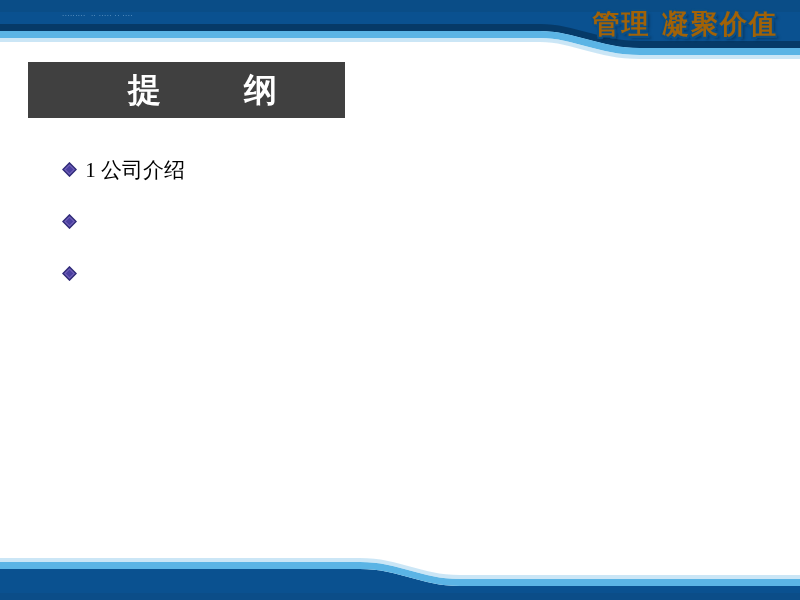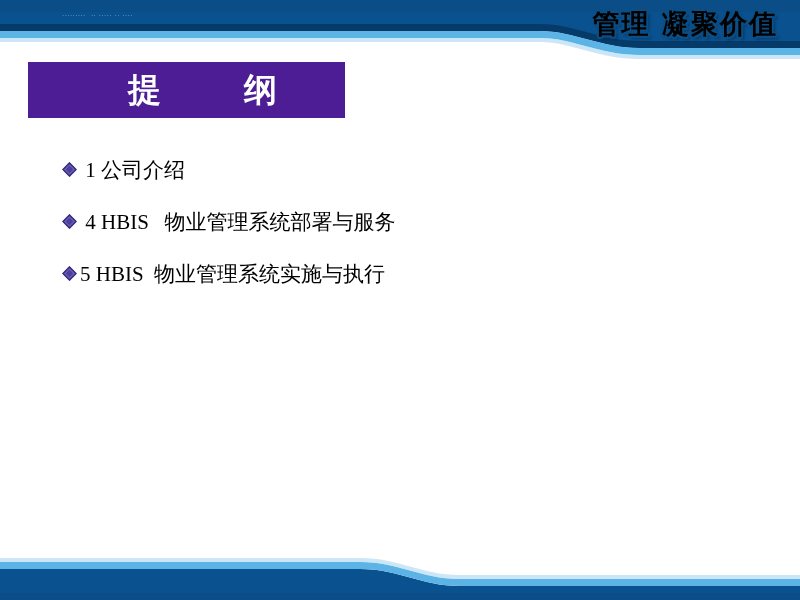--- a/index.html
+++ b/index.html
@@ -34,21 +34,21 @@
 
   
   #header-caption {
     position: absolute;
     top: 6px;
     right: 22px;
     font-family: "DejaVu Sans", sans-serif;
     font-size: 27px;
     font-weight: bold;
     letter-spacing: 2px;
-    color: #000000;
+    color: #a16207;
     text-shadow:
       -1.5px -1.5px 0 #0b4f86,
        1.5px -1.5px 0 #0b4f86,
       -1.5px  1.5px 0 #0b4f86,
        1.5px  1.5px 0 #0b4f86,
        0     -2px   0 #0b4f86,
        0      2px   0 #0b4f86,
       -2px    0     0 #0b4f86,
        2px    0     0 #0b4f86,
        3px    3px   3px rgba(0,0,0,.35);
@@ -68,21 +68,21 @@
     white-space: pre;
   }
 
   
   #title-box {
     position: absolute;
     left: 28px;
     top: 62px;
     width: 317px;
     height: 56px;
-    background: #4c1d95;
+    background: #404040;
     display: flex;
     align-items: center;
     justify-content: center;
   }
   #title-text {
     font-family: "DejaVu Sans", sans-serif;
     font-size: 33px;
     font-weight: bold;
     color: #ffffff;
     letter-spacing: 2px;
@@ -159,31 +159,29 @@
 
 
 
     <div class="agenda-item">
       <span class="bullet">
         <svg viewBox="0 0 16 16" width="15" height="15">
           <polygon points="8,1 15,8 8,15 1,8" fill="#6f5fb8" stroke="#2f2a78" stroke-width="1.6"></polygon>
           <polygon points="8,4 12,8 8,12 4,8" fill="#4a3fa0"></polygon>
         </svg>
       </span>
-      <span class="item-text"> 4 HBIS   物业管理系统部署与服务</span>
     </div>
 
     <div class="agenda-item">
       <span class="bullet">
         <svg viewBox="0 0 16 16" width="15" height="15">
           <polygon points="8,1 15,8 8,15 1,8" fill="#6f5fb8" stroke="#2f2a78" stroke-width="1.6"></polygon>
           <polygon points="8,4 12,8 8,12 4,8" fill="#4a3fa0"></polygon>
         </svg>
       </span>
-      <span class="item-text">5 HBIS  物业管理系统实施与执行</span>
     </div>
 
 
   </div>
 
   <svg id="deco-bottom" class="deco" viewBox="0 0 800 62" preserveAspectRatio="none">
 
     <path d="M0,31 L360,31 C400,31 420,48 460,48 L800,48 L800,62 L0,62 Z" fill="#0a5190"></path>
 
     <path d="M0,55 L800,55 L800,62 L0,62 Z" fill="#0b4a80" opacity="0.5"></path>

